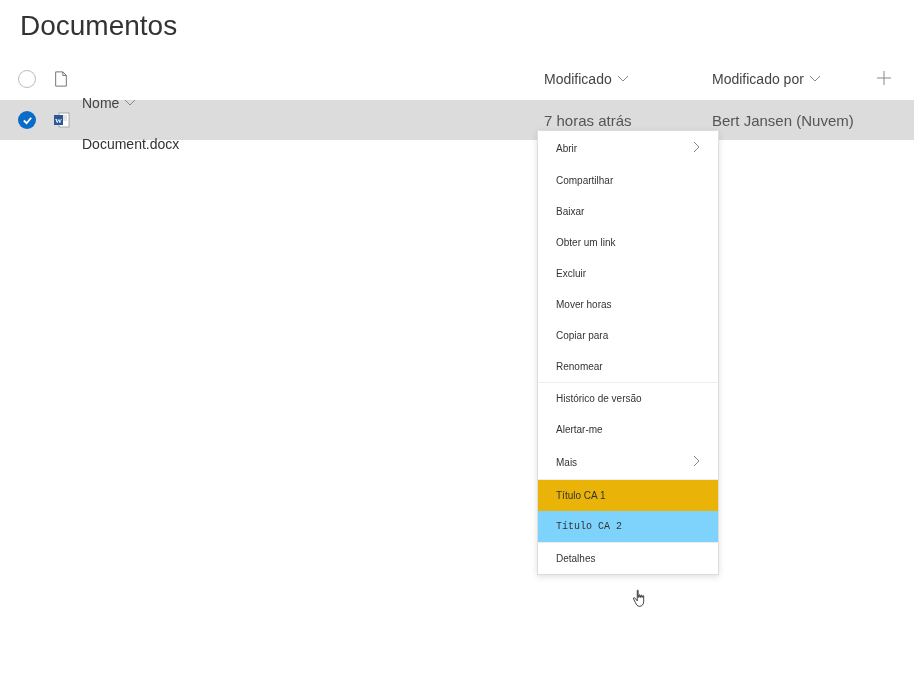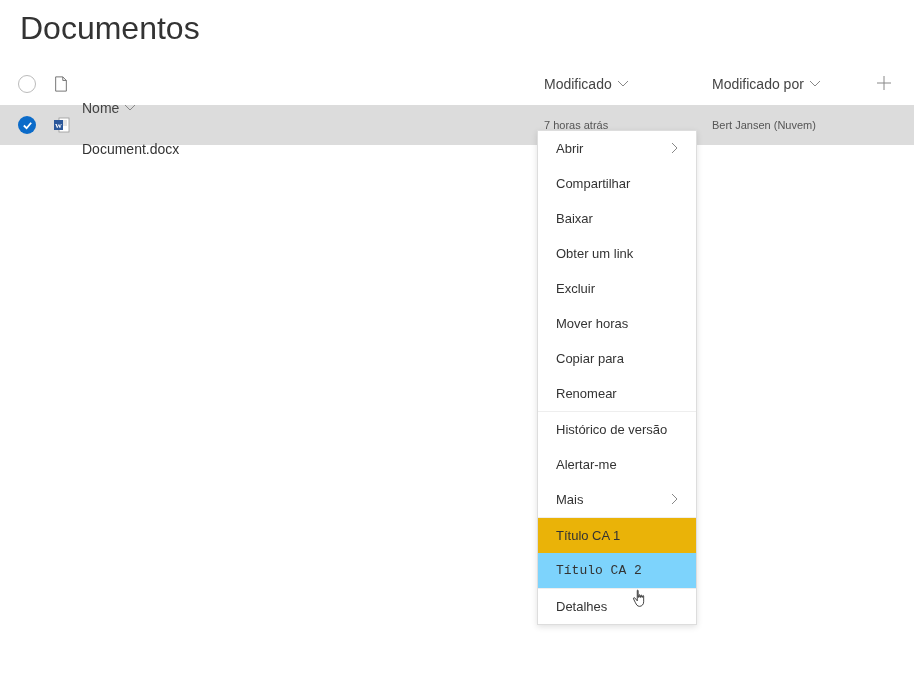--- a/index.html
+++ b/index.html
@@ -5,21 +5,21 @@
 * { margin: 0; padding: 0; box-sizing: border-box; }
 body {
   font-family: "Segoe UI", -apple-system, sans-serif;
   background: #ffffff;
   color: #333;
   width: 914px;
   height: 690px;
   overflow: hidden;
 }
 .page-title {
-  font-size: 32px;
+  font-size: 28px;
   font-weight: 300;
   color: #333;
   padding: 10px 20px 16px 20px;
 }
 .list-header {
   display: flex;
   align-items: center;
   height: 42px;
   padding: 0 18px;
   font-size: 14px;
@@ -51,35 +51,35 @@
 
 .list-row {
   display: flex;
   align-items: center;
   height: 40px;
   padding: 0 18px;
   font-size: 14px;
   background: #dcdcdc;
 }
 .list-row .name-col { color: #333; }
-.list-row .mod-col, .list-row .modby-col { color: #555; font-size: 11px; }
+.list-row .mod-col, .list-row .modby-col { color: #555; font-size: 15px; }
 
 .word-icon {
   width: 16px; height: 16px;
 }
 
 .context-menu {
   position: absolute;
   top: 130px;
   left: 537px;
-  width: 160px;
+  width: 182px;
   background: #fff;
   border: 1px solid #ddd;
   box-shadow: 0 2px 6px rgba(0,0,0,0.12);
-  font-size: 13px;
+  font-size: 10px;
 }
 .menu-item {
   padding: 10px 18px;
   display: flex;
   align-items: center;
   justify-content: space-between;
   cursor: pointer;
   color: #333;
   position: relative;
 }

